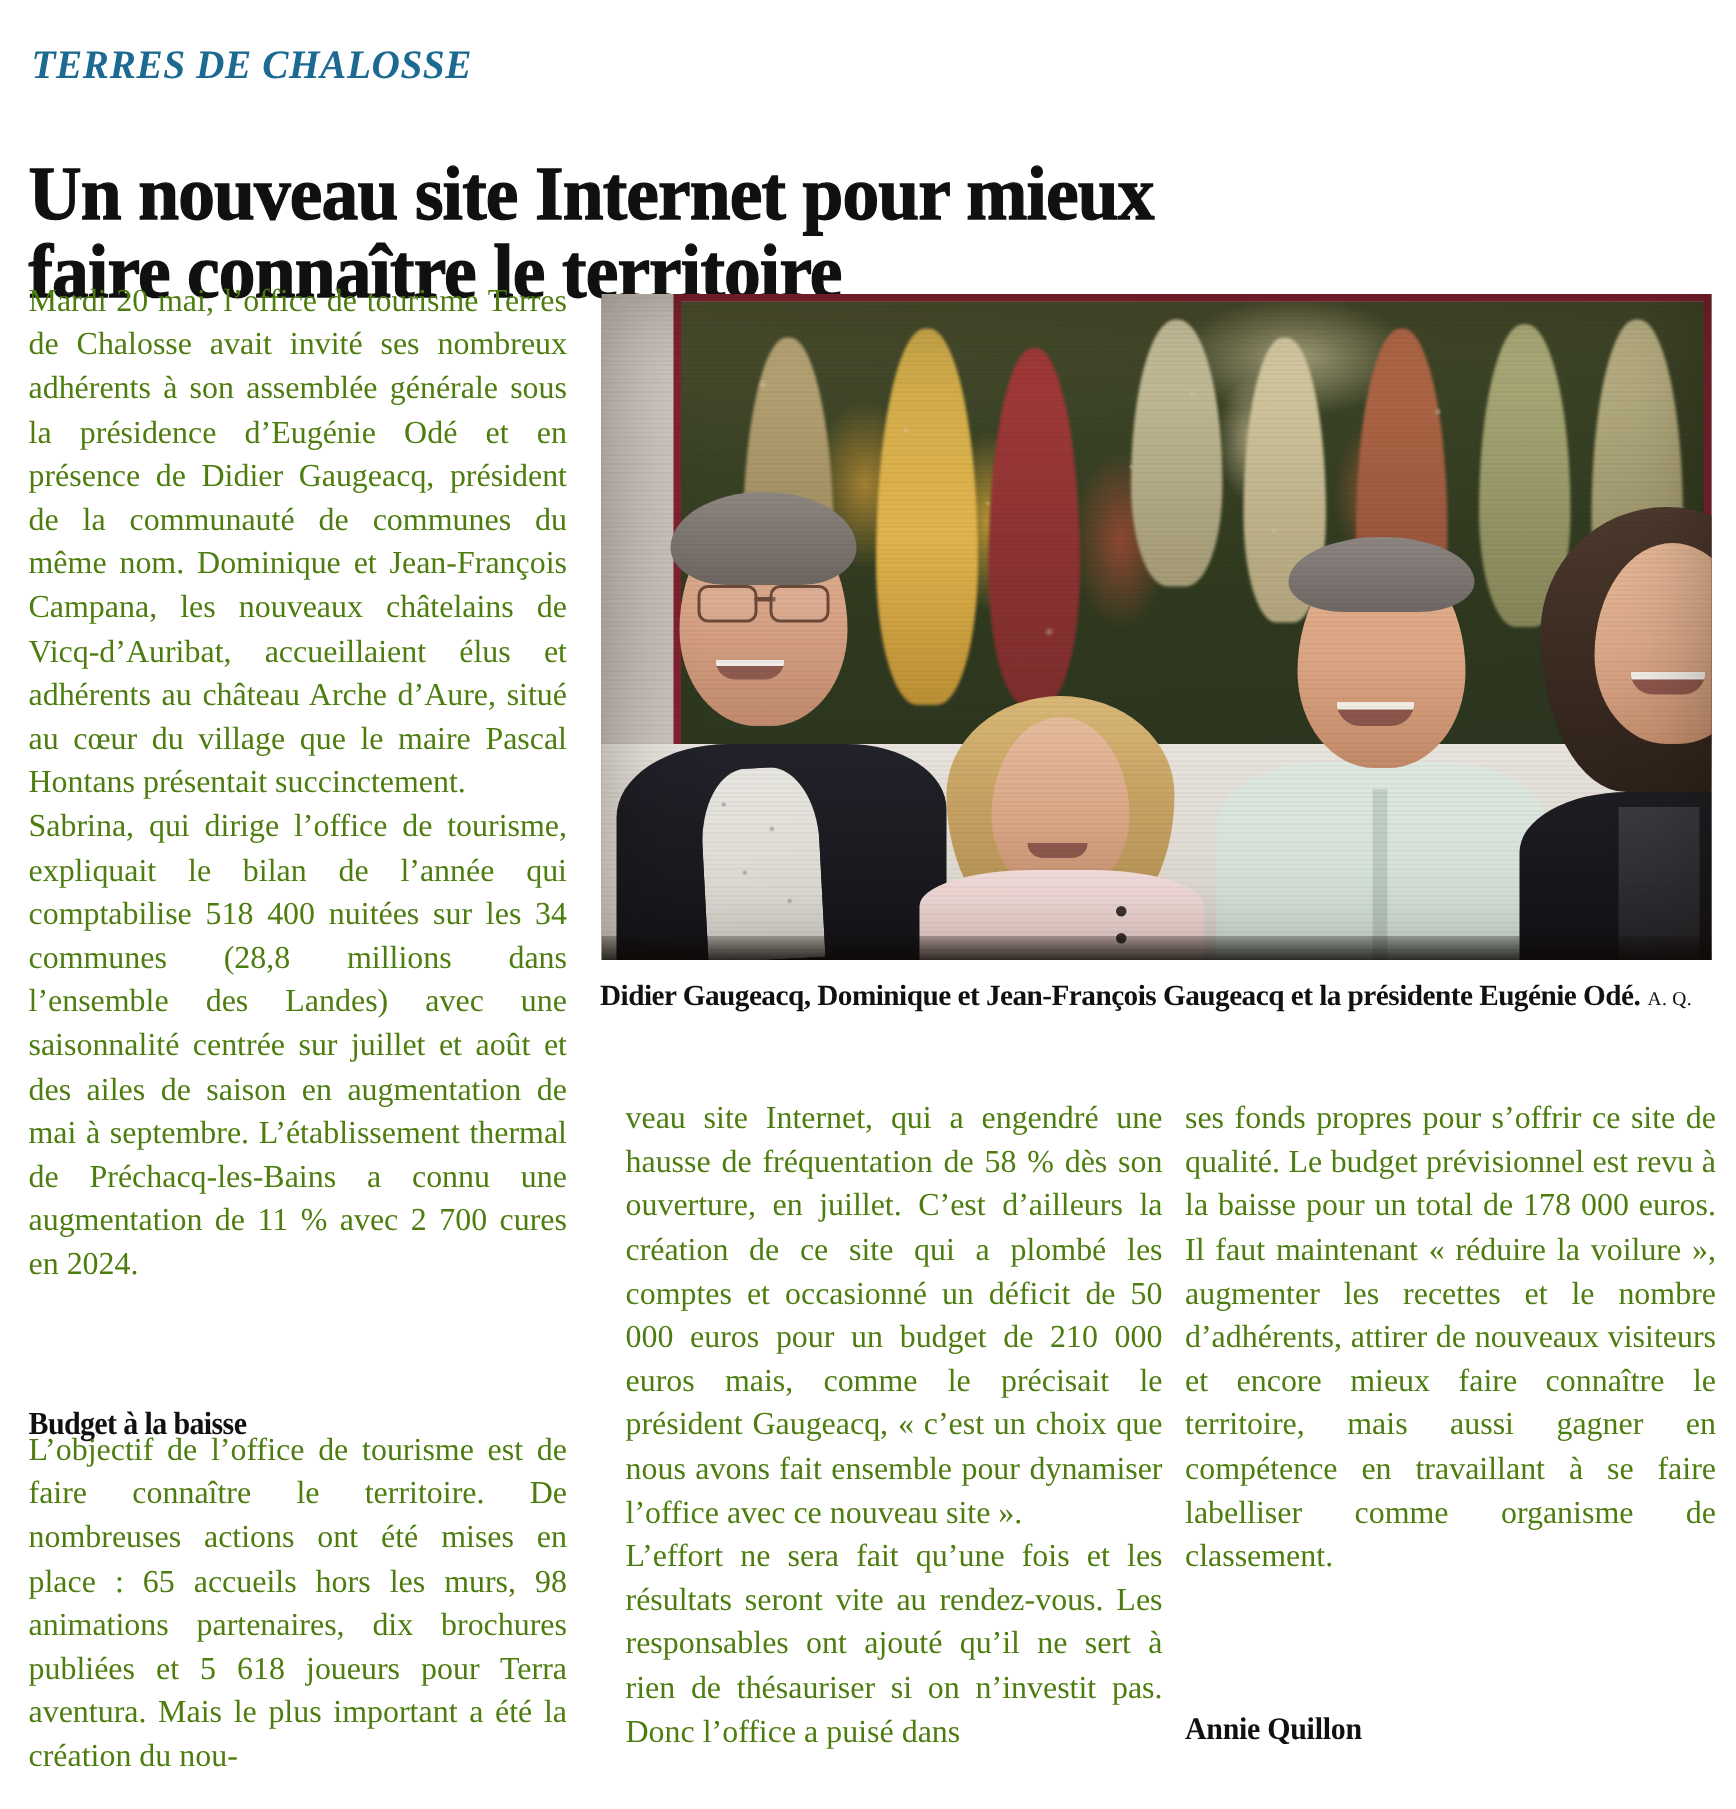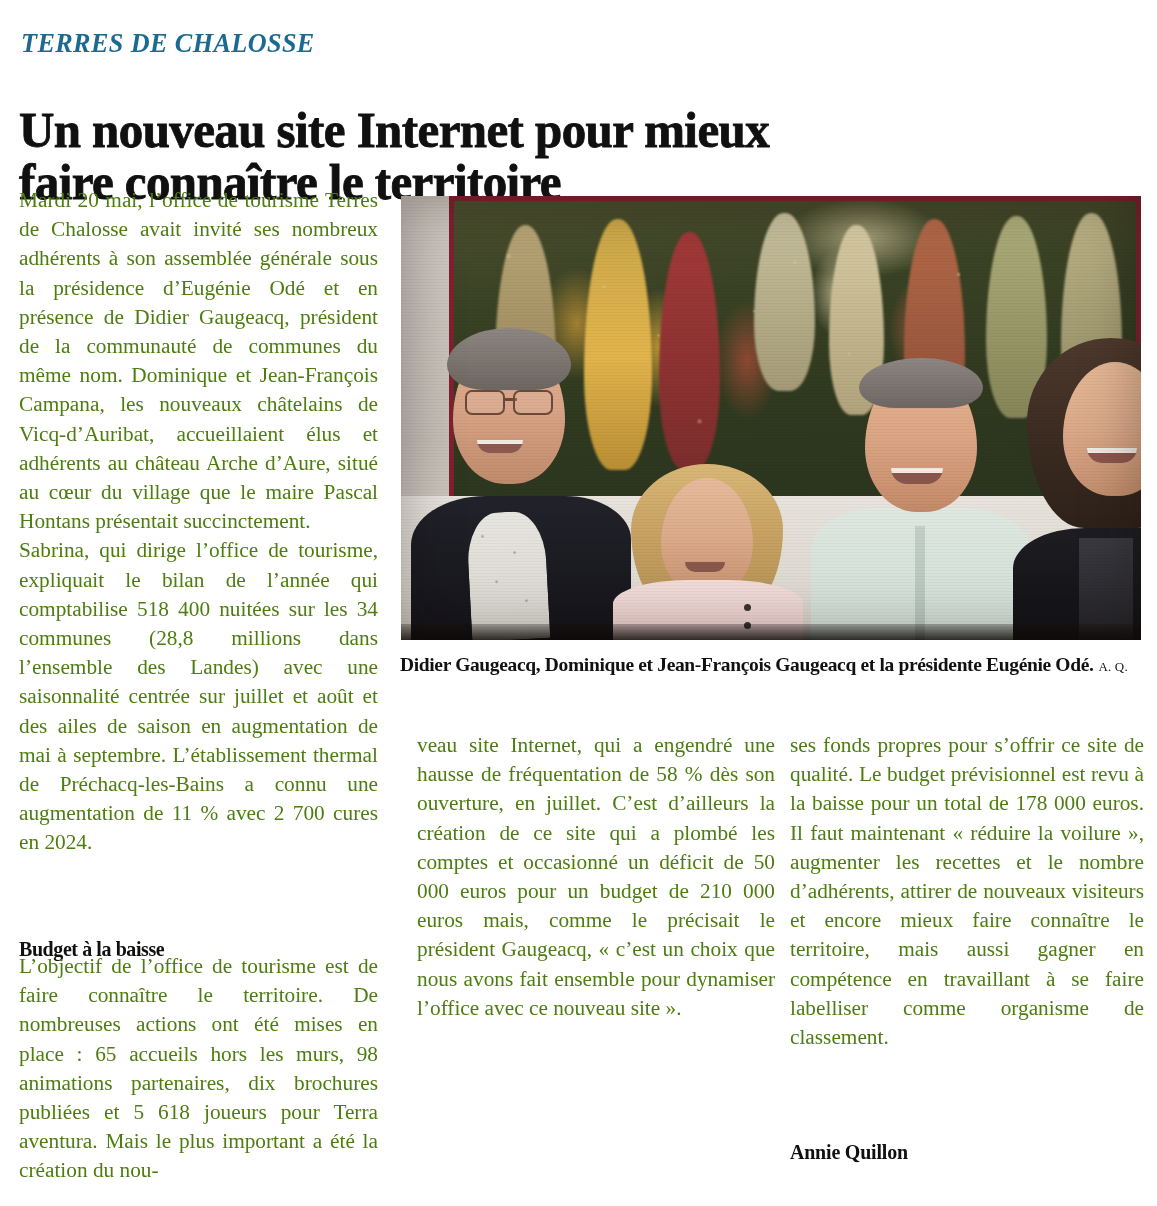--- a/index.html
+++ b/index.html
@@ -439,20 +439,21 @@
   </div>
 
   <h2 class="subhead">Budget à la baisse</h2>
 
   <div class="col" id="col1-bot">
     <p>L’objectif de l’office de tourisme est de faire connaître le territoire. De nombreuses actions ont été mises en place : 65 accueils hors les murs, 98 animations partenaires, dix brochures publiées et 5 618 joueurs pour Terra aventura. Mais le plus important a été la création du nou-</p>
   </div>
 
   <div class="col" id="col2">
     <p>veau site Internet, qui a engendré une hausse de fréquentation de 58 % dès son ouverture, en juillet. C’est d’ailleurs la création de ce site qui a plombé les comptes et occasionné un déficit de 50 000 euros pour un budget de 210 000 euros mais, comme le précisait le président Gaugeacq, « c’est un choix que nous avons fait ensemble pour dynamiser l’office avec ce nouveau site ».</p>
+    <p>L’effort ne sera fait qu’une fois et les résultats seront vite au rendez-vous. Les responsables ont ajouté qu’il ne sert à rien de thésauriser si on n’investit pas. Donc l’office a puisé dans</p>
   </div>
 
   <div class="col" id="col3">
     <p>ses fonds propres pour s’offrir ce site de qualité. Le budget prévisionnel est revu à la baisse pour un total de 178 000 euros. Il faut maintenant « réduire la voilure », augmenter les recettes et le nombre d’adhérents, attirer de nouveaux visiteurs et encore mieux faire connaître le territoire, mais aussi gagner en compétence en travaillant à se faire labelliser comme organisme de classement.</p>
   </div>
 
   <div class="byline">Annie Quillon</div>
 
 </div>
 

